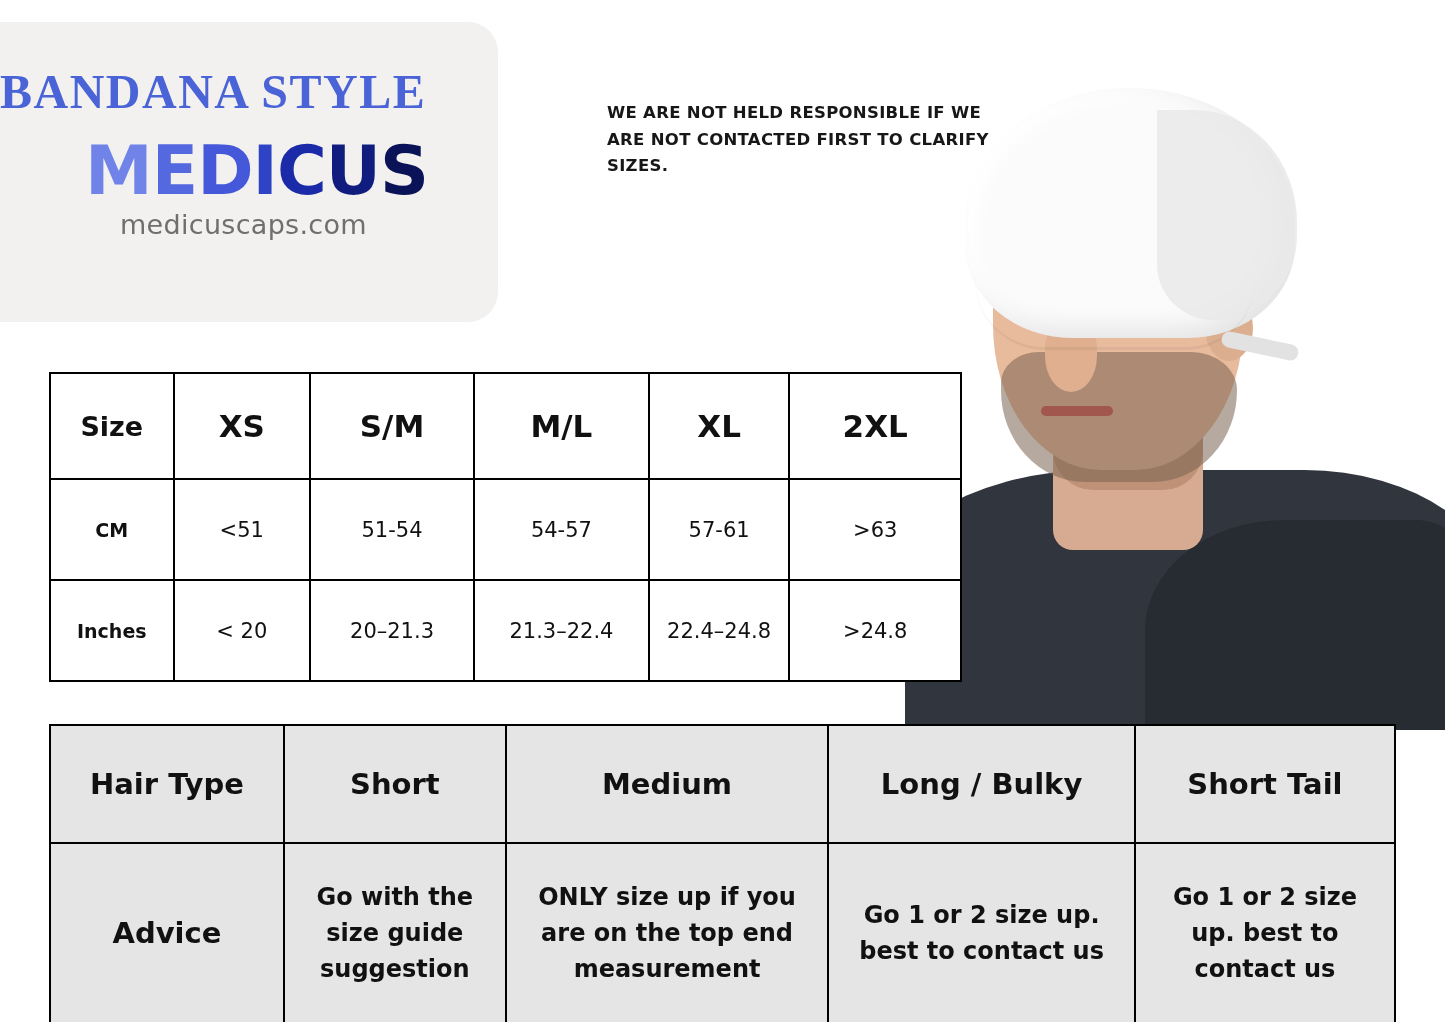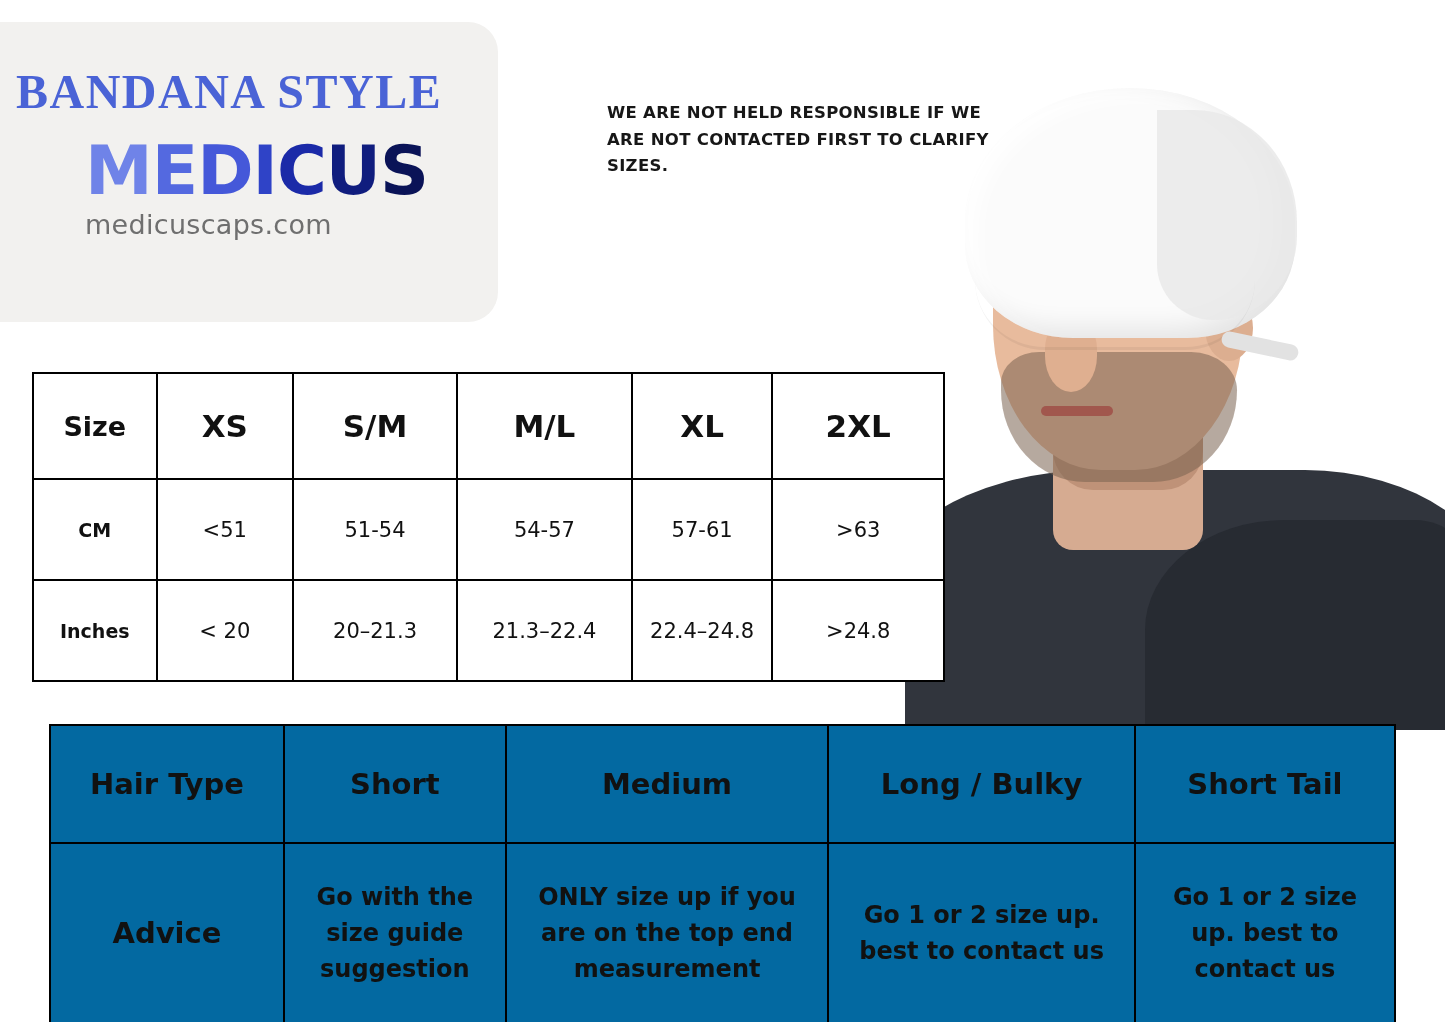--- a/index.html
+++ b/index.html
@@ -34,21 +34,21 @@
     text-align: left;
   }
   .bandana-style {
     font-family: "Liberation Serif", serif;
     font-weight: bold;
     font-size: 48px;
     letter-spacing: 1.5px;
     color: #4a63d6;
     margin: 0 0 18px 0;
     white-space: nowrap;
-    padding-left: 16px;
+    padding-left: 0px;
   }
   .medicus {
     font-family: "DejaVu Sans", sans-serif;
     font-weight: bold;
     font-size: 68px;
     letter-spacing: -1px;
     margin: 0 0 4px 0;
     padding-left: 85px;
     line-height: 1;
   }
@@ -57,21 +57,21 @@
   .medicus .d  { color: #4558d9; }
   .medicus .i  { color: #2f43c7; }
   .medicus .c  { color: #1b2aa8; }
   .medicus .u  { color: #101d7e; }
   .medicus .s  { color: #0a1357; }
   .site {
     font-family: "DejaVu Sans", sans-serif;
     font-size: 27px;
     color: #6f6f6f;
     letter-spacing: 0.3px;
-    padding-left: 85px;
+    padding-left: 120px;
     margin: 0;
   }
 
   
   .notes {
     position: absolute;
     left: 607px;
     top: 100px;
     width: 400px;
     z-index: 3;
@@ -266,21 +266,21 @@
     height: 70px;
     border-bottom: 3px solid rgba(0,0,0,0.05);
     border-radius: 0 0 120px 120px;
   }
 
   
   table { border-collapse: collapse; }
 
   .size-table {
     position: absolute;
-    left: 32px;
+    left: 49px;
     top: 372px;
     width: 913px;
     z-index: 4;
     background: transparent;
     border-radius: 29px;
   }
   .size-table td {
     border: 2.5px solid #000000;
     text-align: center;
     font-family: "DejaVu Sans", sans-serif;
@@ -319,21 +319,21 @@
     left: 49px;
     top: 724px;
     width: 1347px;
     z-index: 4;
   }
   .hair-table td {
     border: 2.5px solid #000000;
     text-align: center;
     font-family: "DejaVu Sans", sans-serif;
     color: #111111;
-    background: #0369a1;
+    background: #e5e5e5;
     padding: 23px 12px;
   }
   .hair-table .h {
     height: 118px;
     font-size: 29px;
     font-weight: bold;
   }
   .hair-table .a-label {
     height: 180px;
     font-size: 29px;

